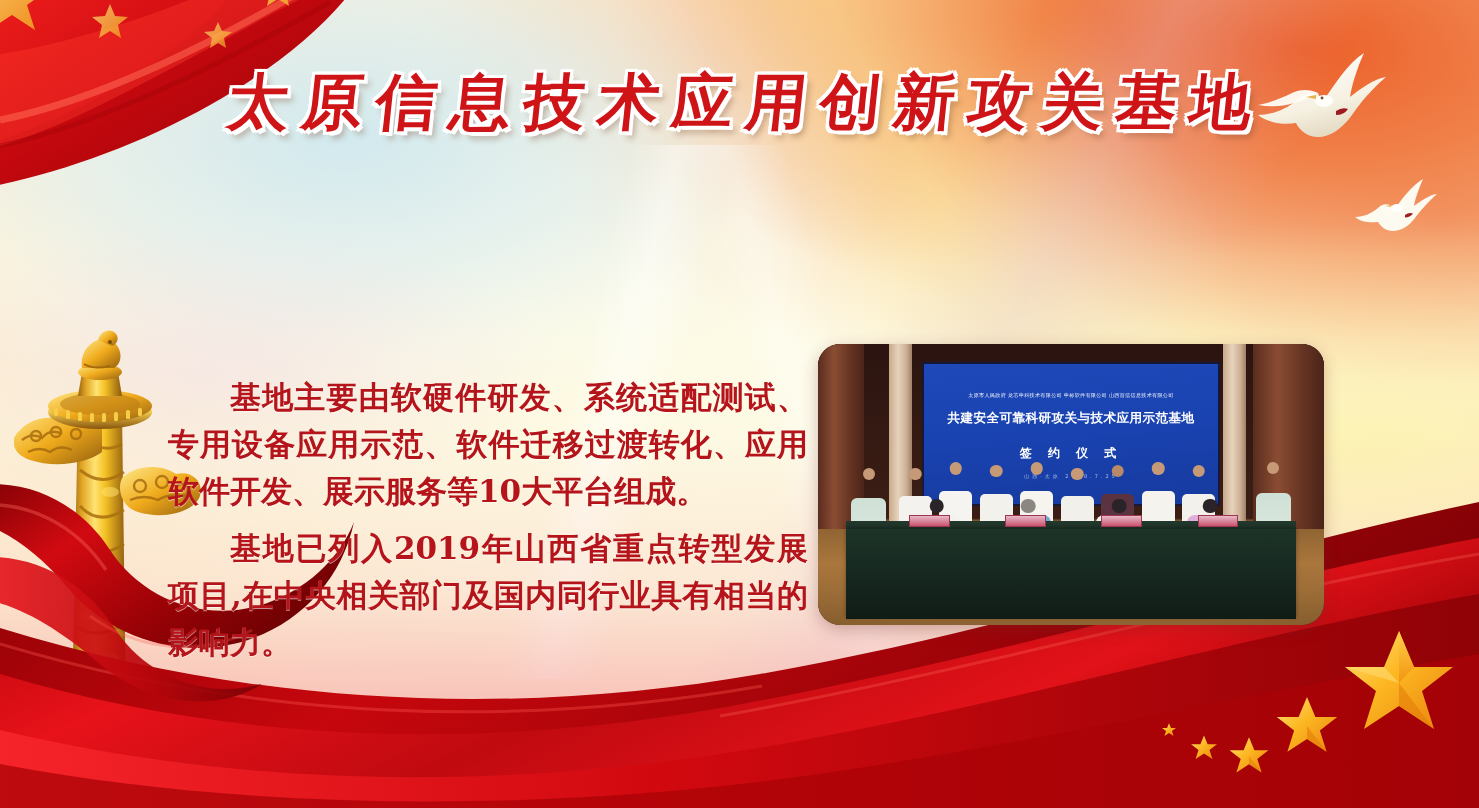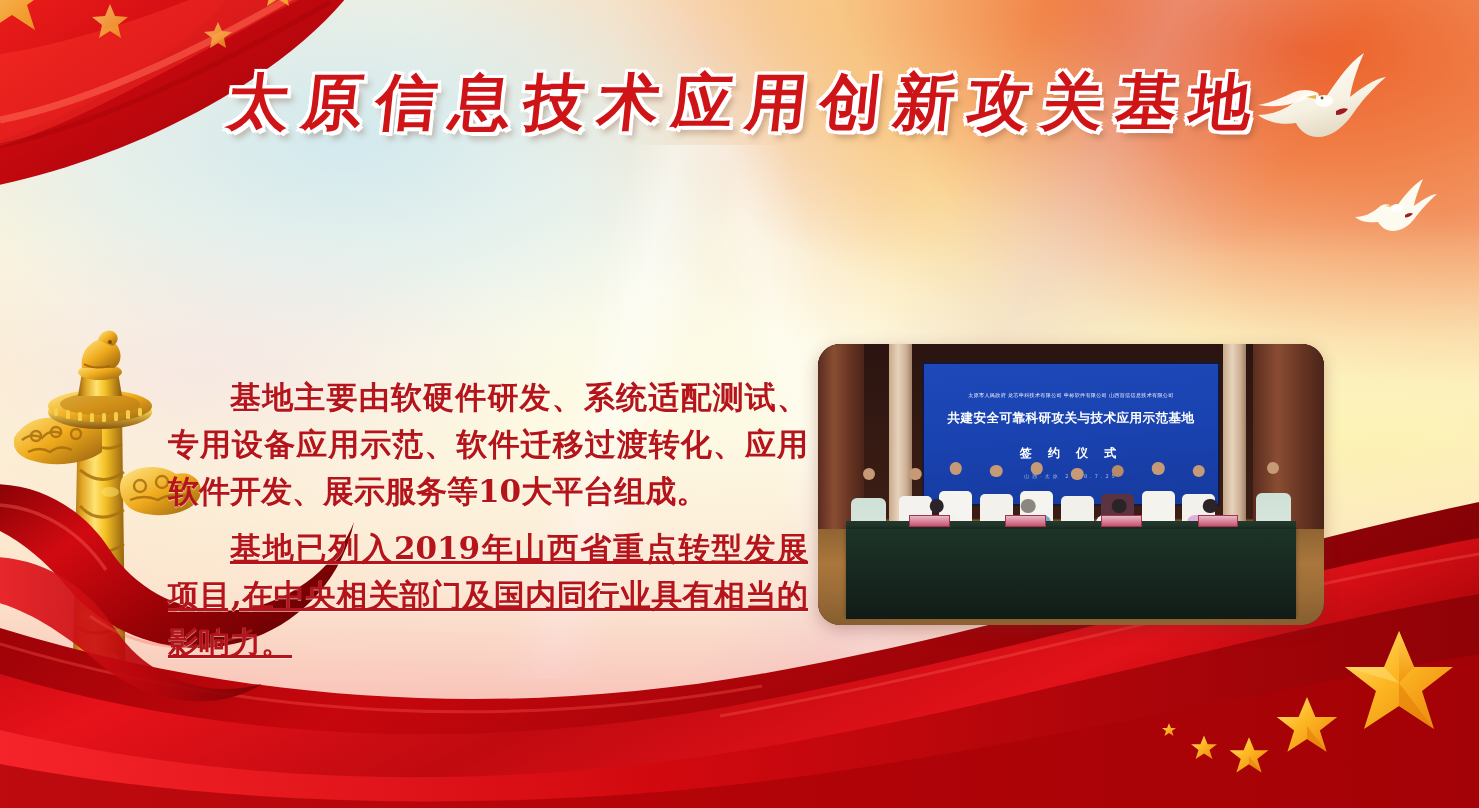--- a/index.html
+++ b/index.html
@@ -122,21 +122,21 @@
   .para-red{
     font-family:"DejaVu Serif", serif;
     font-size:31px;
     line-height:47px;
     font-weight:bold;
     color:#b5141a;
     text-align:justify;
     text-indent:62px;
     text-shadow:0 1px 0 rgba(255,255,255,.55);
   }
-  .para-red + .para-red{ margin-top:10px;text-decoration:underline; }
+  .para-red + .para-red{ margin-top:10px; }
 
   
   .photo{
     position:absolute;
     left:818px; top:344px;
     width:506px; height:281px;
     border-radius:22px;
     overflow:hidden;
     box-shadow:0 5px 16px rgba(110,40,40,.30);
     background:#2b1a12;

